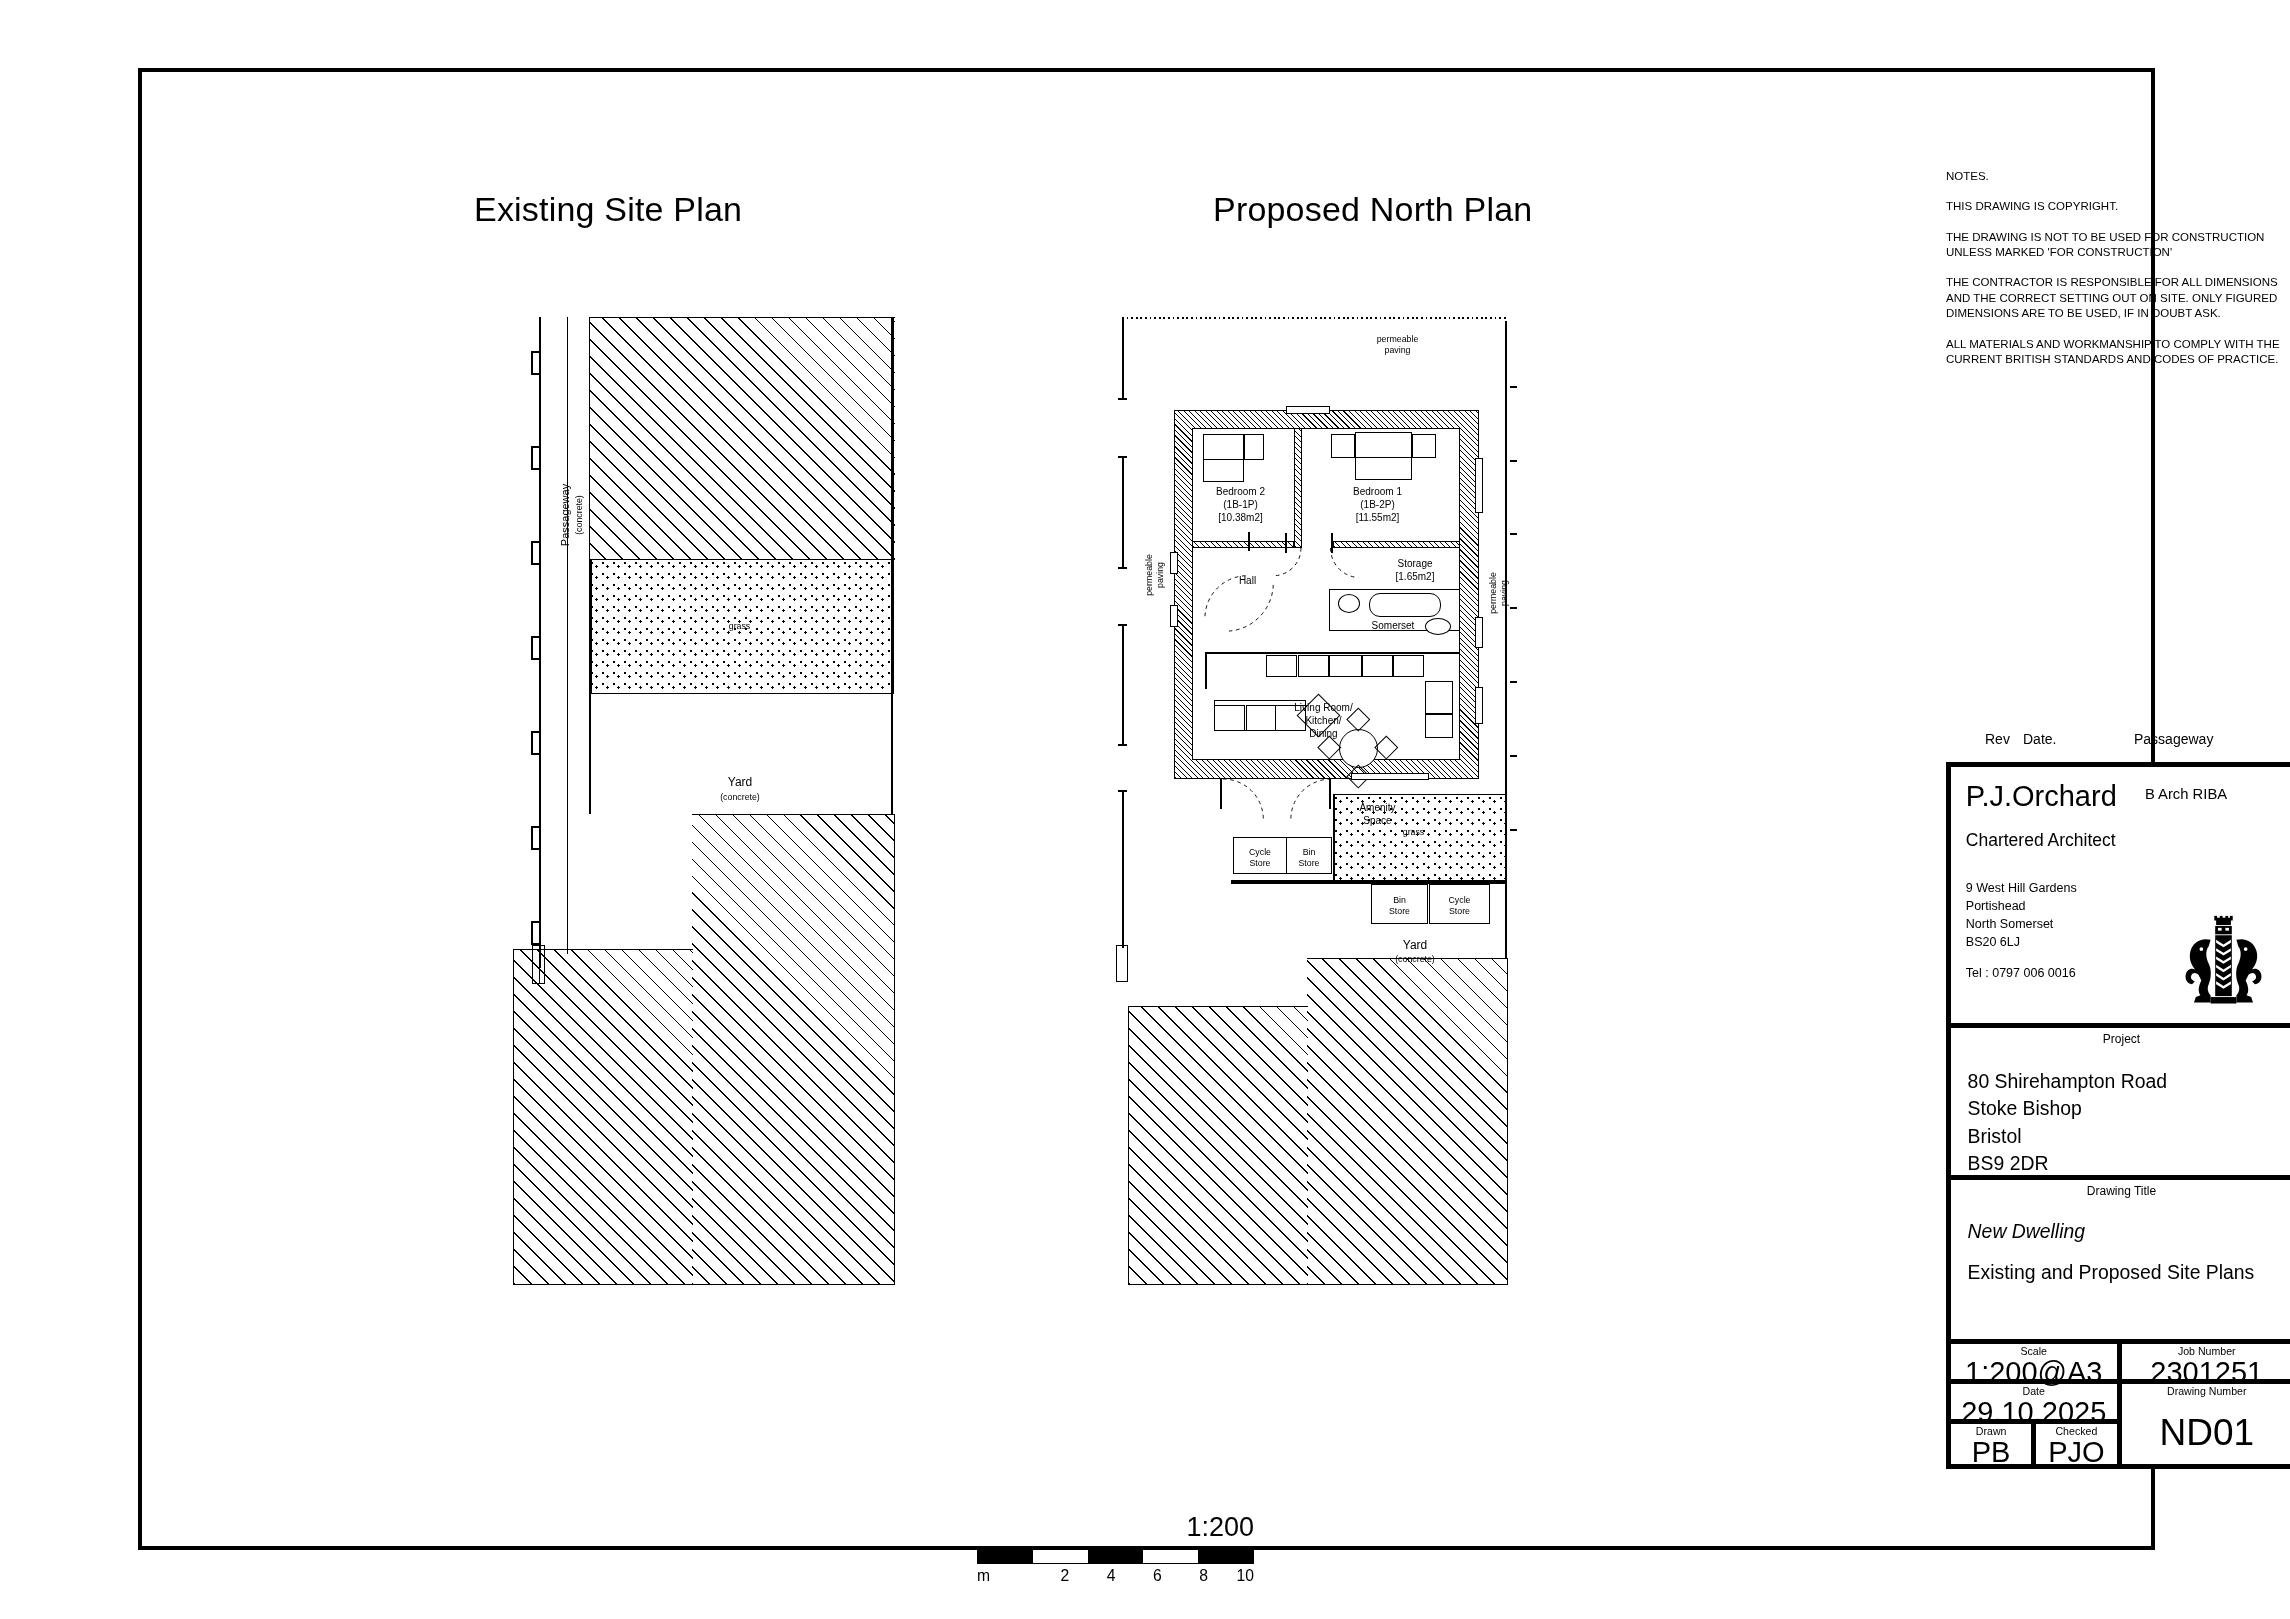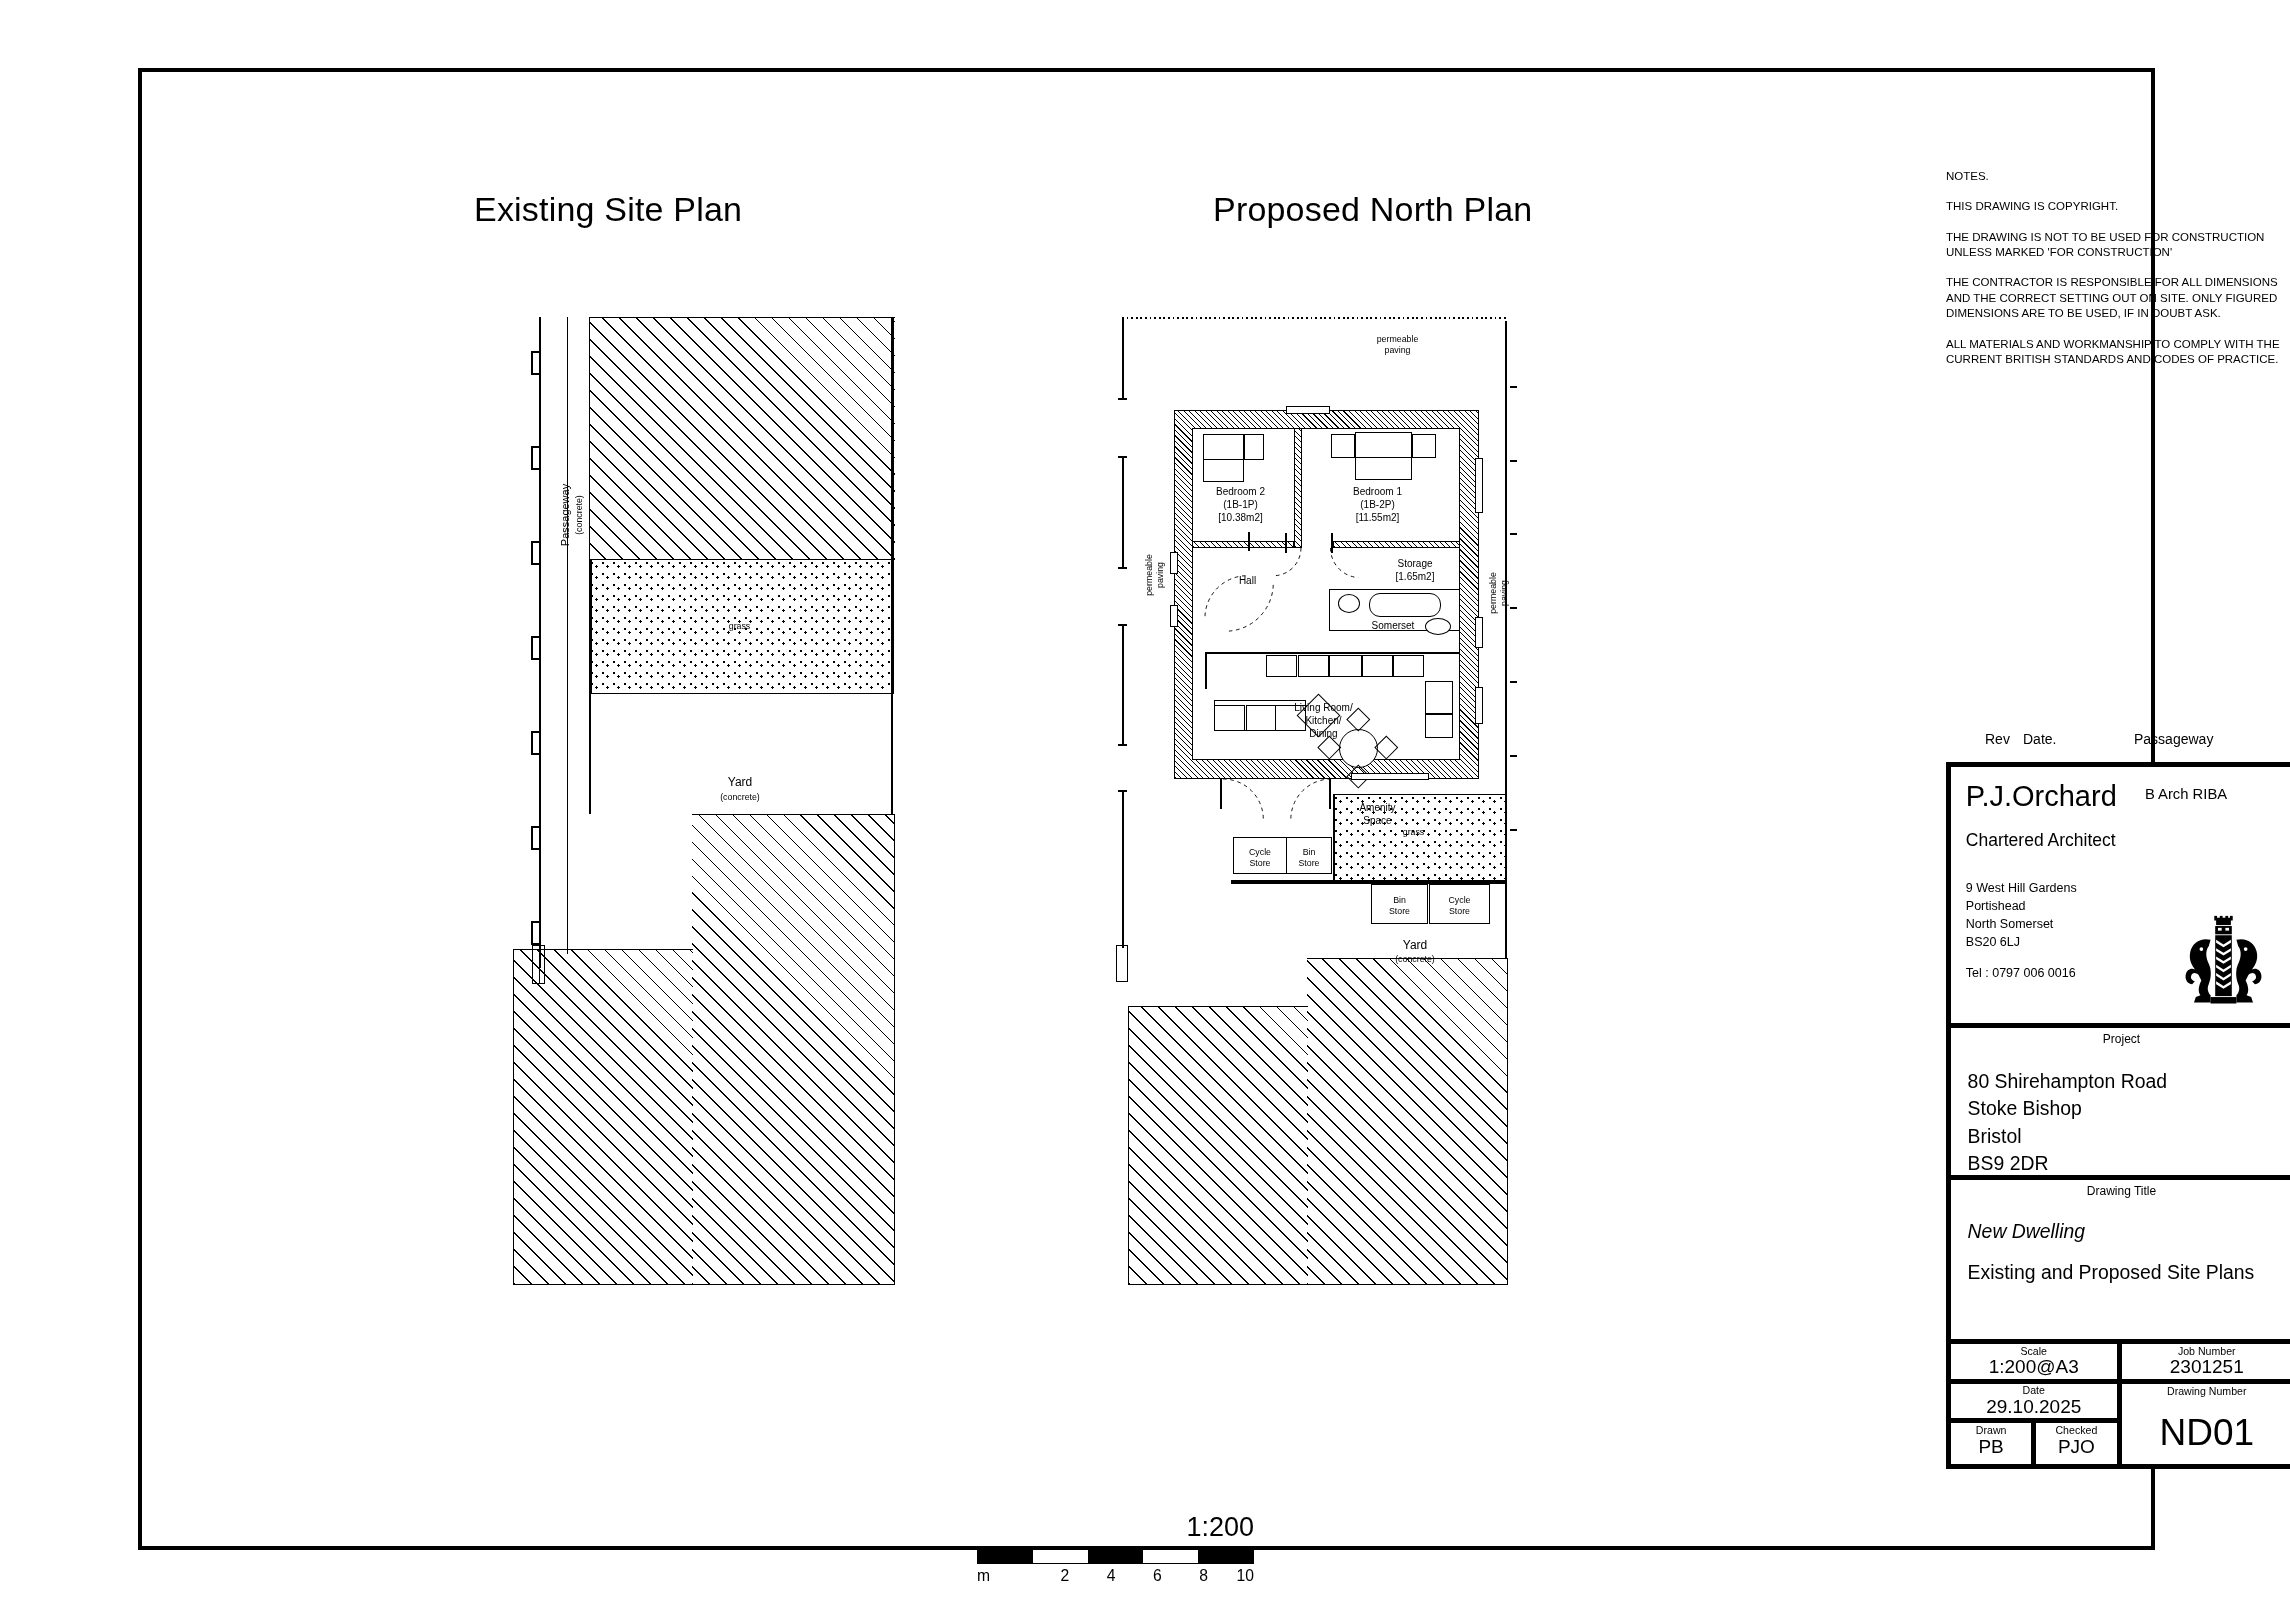--- a/index.html
+++ b/index.html
@@ -78,21 +78,21 @@
   #dwg-main{font-size:19.4px;line-height:1.38;padding:16.6px 16.6px 0 16.6px;}
 
   
   #tb-grid{display:flex;height:120px;}
   .tbg-col{display:flex;flex-direction:column;}
   .tbg-left{width:50%;border-right:5.5px solid #000;box-sizing:border-box;}
   .tbg-right{width:50%;}
   .tbg-cell{border-bottom:5.5px solid #000;box-sizing:border-box;text-align:center;}
   .tbg-cell:last-child{border-bottom:none;}
   .tbg-label{font-size:10.6px;padding-top:1.8px;line-height:1.1;}
-  .tbg-value{font-size:19px;line-height:1.05;}
+  .tbg-value{font-size:29px;line-height:1.05;}
   .tbg-value.big{font-size:37px;padding-top:16.6px;}
   #row-scale{height:40px;}
   #row-job{height:40px;}
   #row-date{height:40px;}
   #row-drawnchecked{height:41px;display:flex;border-bottom:none;}
   #row-drawnchecked > div{flex:1;box-sizing:border-box;}
   #cell-drawn{border-right:5.5px solid #000;}
   #row-dwgno{height:80px;border-bottom:none;}
 </style>
 </head>

